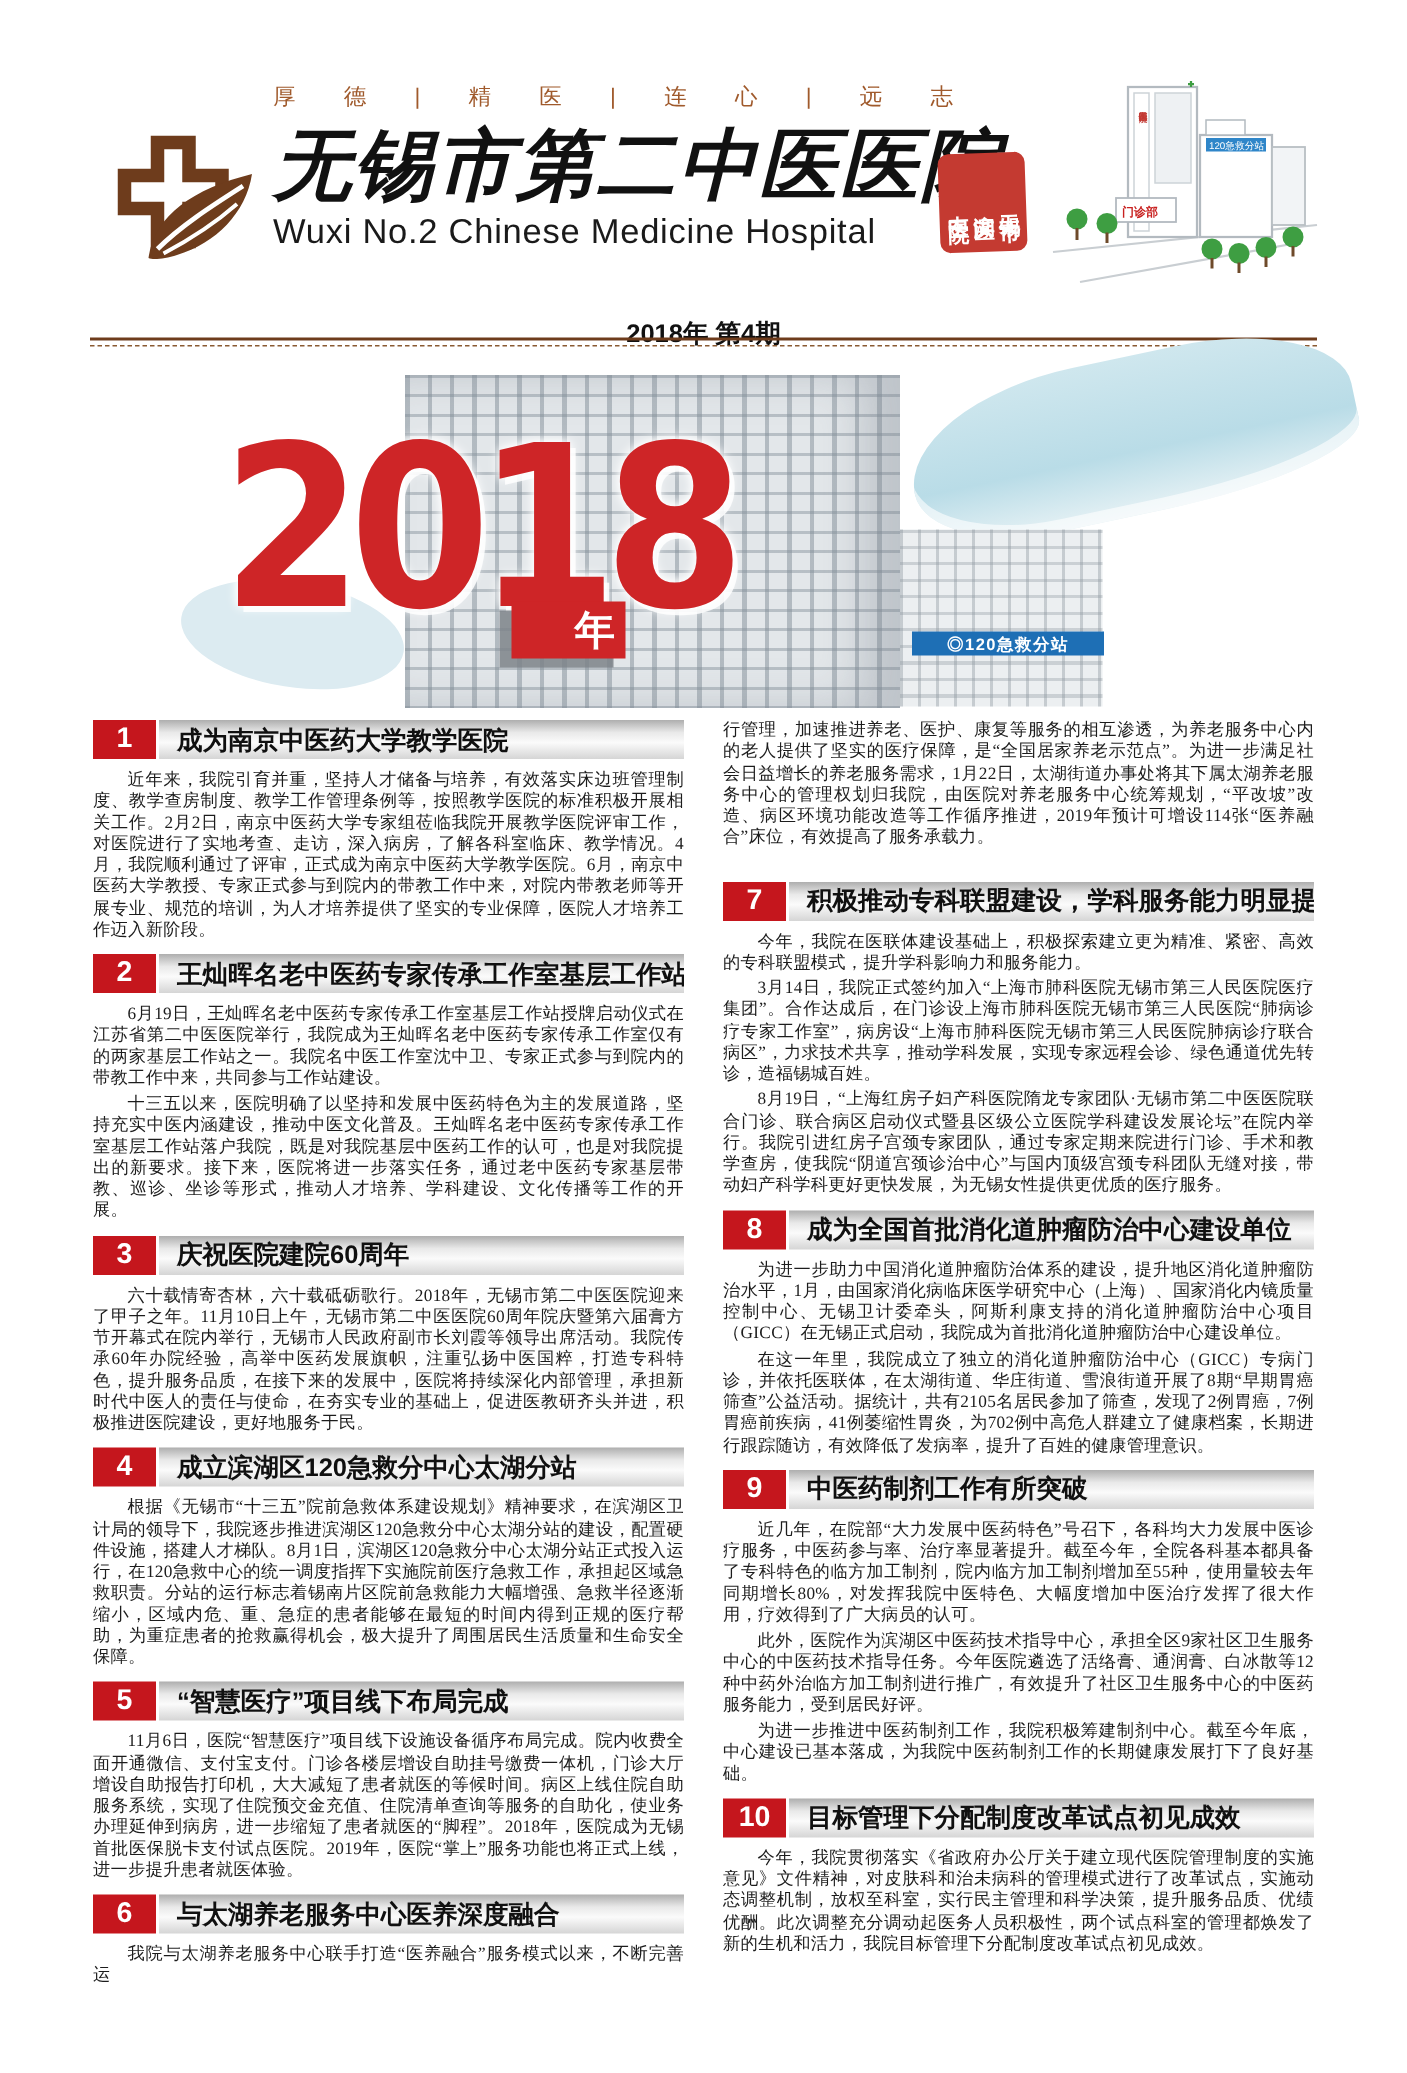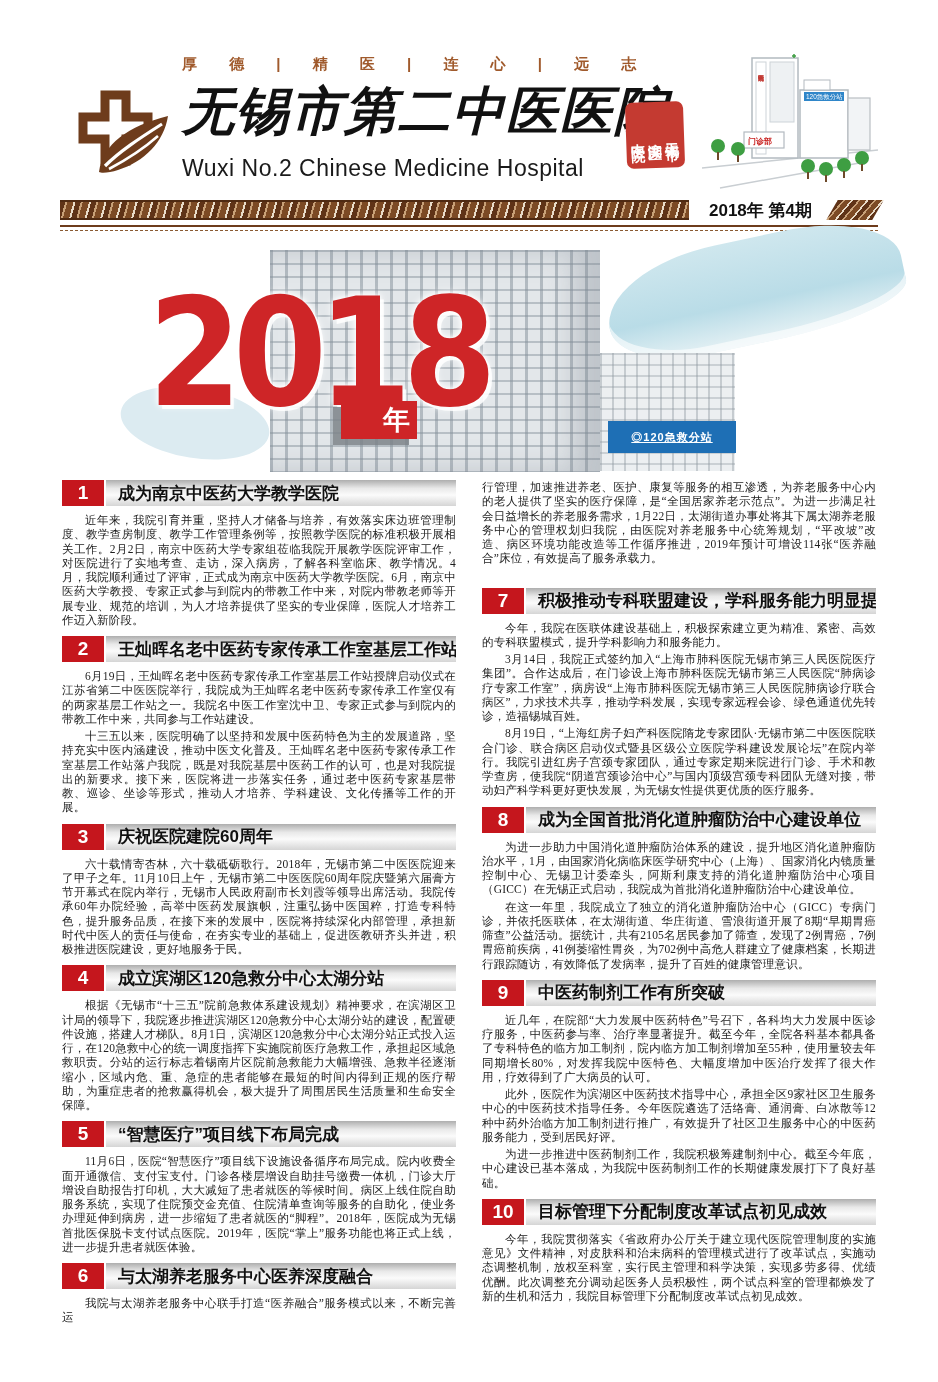--- a/index.html
+++ b/index.html
@@ -5,45 +5,45 @@
   html,body{margin:0;padding:0;}
   body{
     width:938px;height:1382px;background:#ffffff;position:relative;overflow:hidden;
     font-family:"Liberation Serif","DejaVu Serif",serif;color:#1c1c1c;
   }
   
   .masthead{position:absolute;top:50px;left:60px;width:818px;height:148px;}
   .motto{
     position:absolute;left:122px;top:5px;width:440px;
     font-family:"Liberation Sans","DejaVu Sans",sans-serif;
-    font-weight:bold;font-size:15px;color:#a05a2c;letter-spacing:14px;white-space:nowrap;
+    font-weight:normal;font-size:15px;color:#a05a2c;letter-spacing:14px;white-space:nowrap;
   }
   .logo{position:absolute;left:14px;top:38px;width:100px;height:105px;}
   .name-block{position:absolute;left:122px;top:32px;width:440px;}
   .name-cn{
     font-family:"DejaVu Serif","Liberation Serif",serif;
     font-weight:bold;font-size:52px;line-height:1.1;color:#111;
     letter-spacing:2px;font-style:italic;white-space:nowrap;
   }
   .name-en{
     font-family:"Liberation Sans","DejaVu Sans",sans-serif;
-    font-size:23px;color:#1a1a1a;margin-top:16px;letter-spacing:.5px;white-space:nowrap;
+    font-size:23px;color:#1a1a1a;margin-top:2px;letter-spacing:.5px;white-space:nowrap;
   }
   .seal{
     position:absolute;left:566px;top:52px;width:58px;height:66px;background:#c43a31;
     border-radius:7px;transform:rotate(-2deg);display:flex;justify-content:center;
     align-items:center;gap:3px;padding:3px;box-sizing:border-box;
   }
   .seal span{
     writing-mode:vertical-rl;color:#fff;font-weight:bold;font-size:14px;
     font-family:"DejaVu Serif",serif;letter-spacing:2px;line-height:1;
   }
   .bldg-illus{position:absolute;left:640px;top:0px;width:180px;height:140px;}
   
-  .band-row{position:absolute;top:199px;left:60px;width:818px;height:22px;display:flex;align-items:center;gap:20px;}
+  .band-row{position:absolute;top:199px;left:60px;width:818px;height:22px;display:flex;align-items:center;gap:8px;flex-direction:column;}
   .band-stripes{
     flex:1;height:20px;border-top:2px solid #4f2a12;border-bottom:2px solid #4f2a12;box-sizing:border-box;
     background:repeating-linear-gradient(105deg,#5f3317 0 5px,#c8a178 5px 7px,#7c4a24 7px 13px,#e9dcc9 13px 15px);
   }
   .issue{
     font-family:"Liberation Sans","DejaVu Sans",sans-serif;font-weight:bold;
     font-size:17px;color:#111;white-space:nowrap;
   }
   .band-mini{
     width:46px;height:20px;transform:skewX(-30deg);
@@ -60,23 +60,23 @@
       repeating-linear-gradient(180deg,rgba(130,142,152,.45) 0 2px,transparent 2px 13px);
     box-shadow:inset -25px 0 30px rgba(120,130,140,.35);
   }
   .photo-bldg2{
     position:absolute;left:540px;top:115px;width:135px;height:118px;background-color:#eceff1;
     background-image:
       repeating-linear-gradient(90deg,rgba(140,150,158,.4) 0 2px,transparent 2px 12px),
       repeating-linear-gradient(180deg,rgba(140,150,158,.35) 0 2px,transparent 2px 11px);
   }
   .photo-sign{
-    position:absolute;left:548px;top:183px;width:128px;height:32px;background:#1e6fb5;
+    position:absolute;left:548px;top:183px;width:128px;height:16px;background:#1e6fb5;
     color:#fff;font-family:"Liberation Sans",sans-serif;font-weight:bold;font-size:11px;
-    display:flex;align-items:center;justify-content:center;letter-spacing:1px;text-decoration:underline;
+    display:flex;align-items:center;justify-content:center;letter-spacing:1px;
   }
   .brush1{
     position:absolute;left:545px;top:0px;width:300px;height:105px;
     background:linear-gradient(180deg,#cfe7ee 0%,#b9dce7 60%,#e7f2f5 100%);
     border-radius:52% 48% 60% 40% / 75% 60% 40% 55%;transform:rotate(-12deg);
     box-shadow:inset 0 -8px 0 rgba(255,255,255,.6);
   }
   .brush2{
     position:absolute;left:60px;top:150px;width:150px;height:70px;background:#dcebf1;
     border-radius:50%;transform:rotate(9deg);
@@ -290,17 +290,17 @@
       <p>近几年，在院部“大力发展中医药特色”号召下，各科均大力发展中医诊疗服务，中医药参与率、治疗率显著提升。截至今年，全院各科基本都具备了专科特色的临方加工制剂，院内临方加工制剂增加至55种，使用量较去年同期增长80%，对发挥我院中医特色、大幅度增加中医治疗发挥了很大作用，疗效得到了广大病员的认可。</p>
       <p>此外，医院作为滨湖区中医药技术指导中心，承担全区9家社区卫生服务中心的中医药技术指导任务。今年医院遴选了活络膏、通润膏、白冰散等12种中药外治临方加工制剂进行推广，有效提升了社区卫生服务中心的中医药服务能力，受到居民好评。</p>
       <p>为进一步推进中医药制剂工作，我院积极筹建制剂中心。截至今年底，中心建设已基本落成，为我院中医药制剂工作的长期健康发展打下了良好基础。</p>
     </div>
 
     <div class="section">
       <div class="sec-head">
         <div class="sec-num">10</div>
         <div class="sec-title">目标管理下分配制度改革试点初见成效</div>
       </div>
-      <p>今年，我院贯彻落实《省政府办公厅关于建立现代医院管理制度的实施意见》文件精神，对皮肤科和治未病科的管理模式进行了改革试点，实施动态调整机制，放权至科室，实行民主管理和科学决策，实现多劳多得、优绩优酬。此次调整充分调动起医务人员积极性，两个试点科室的管理都焕发了新的生机和活力，我院目标管理下分配制度改革试点初见成效。</p>
+      <p>今年，我院贯彻落实《省政府办公厅关于建立现代医院管理制度的实施意见》文件精神，对皮肤科和治未病科的管理模式进行了改革试点，实施动态调整机制，放权至科室，实行民主管理和科学决策，提升服务品质、优绩优酬。此次调整充分调动起医务人员积极性，两个试点科室的管理都焕发了新的生机和活力，我院目标管理下分配制度改革试点初见成效。</p>
     </div>
 
   </div>
 </div>
 
 </body></html>

